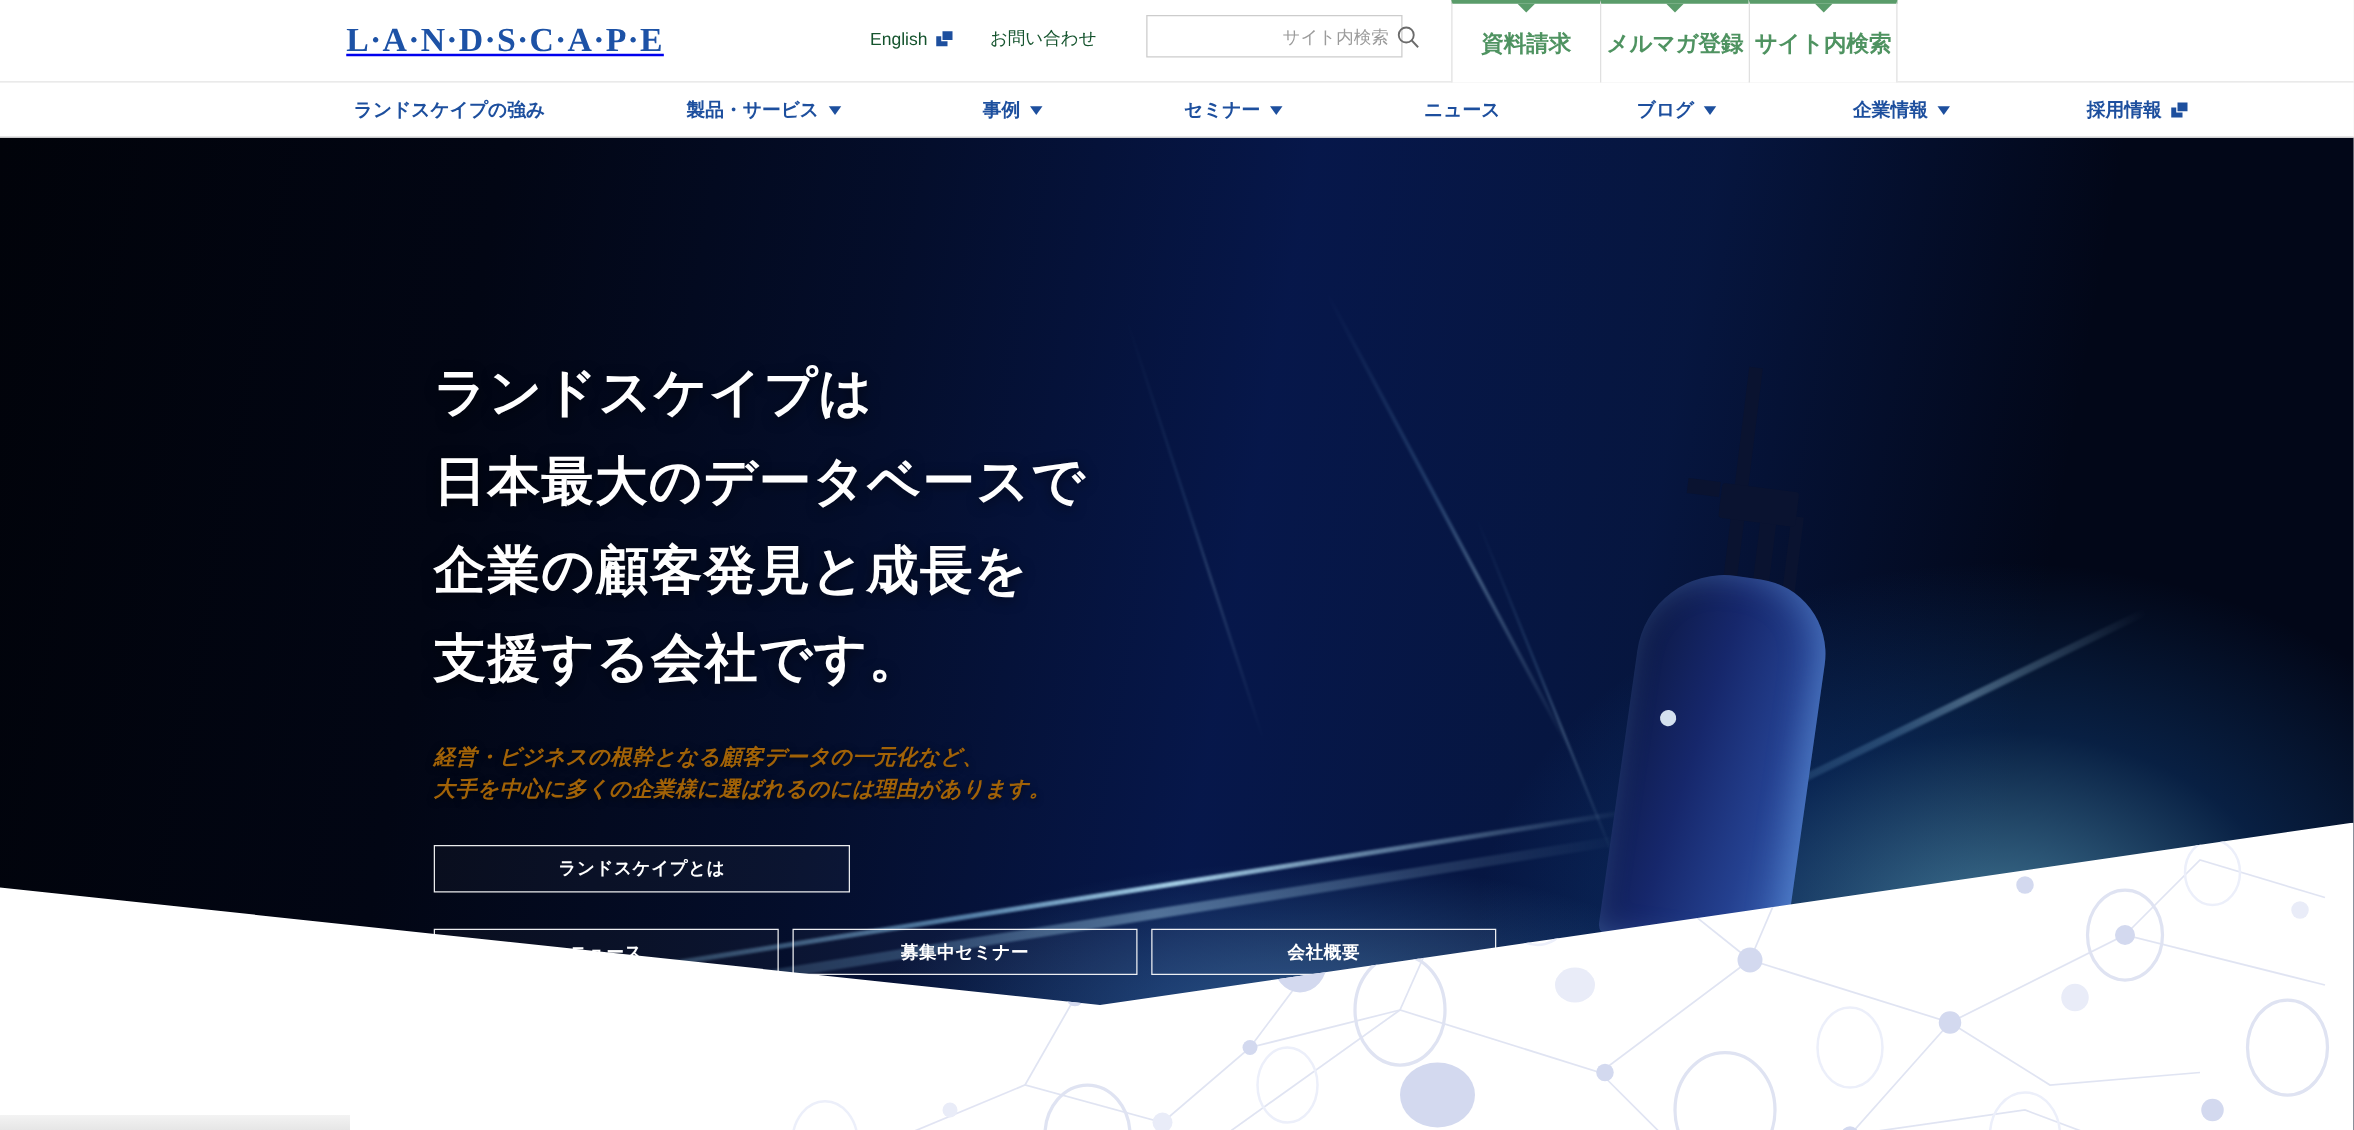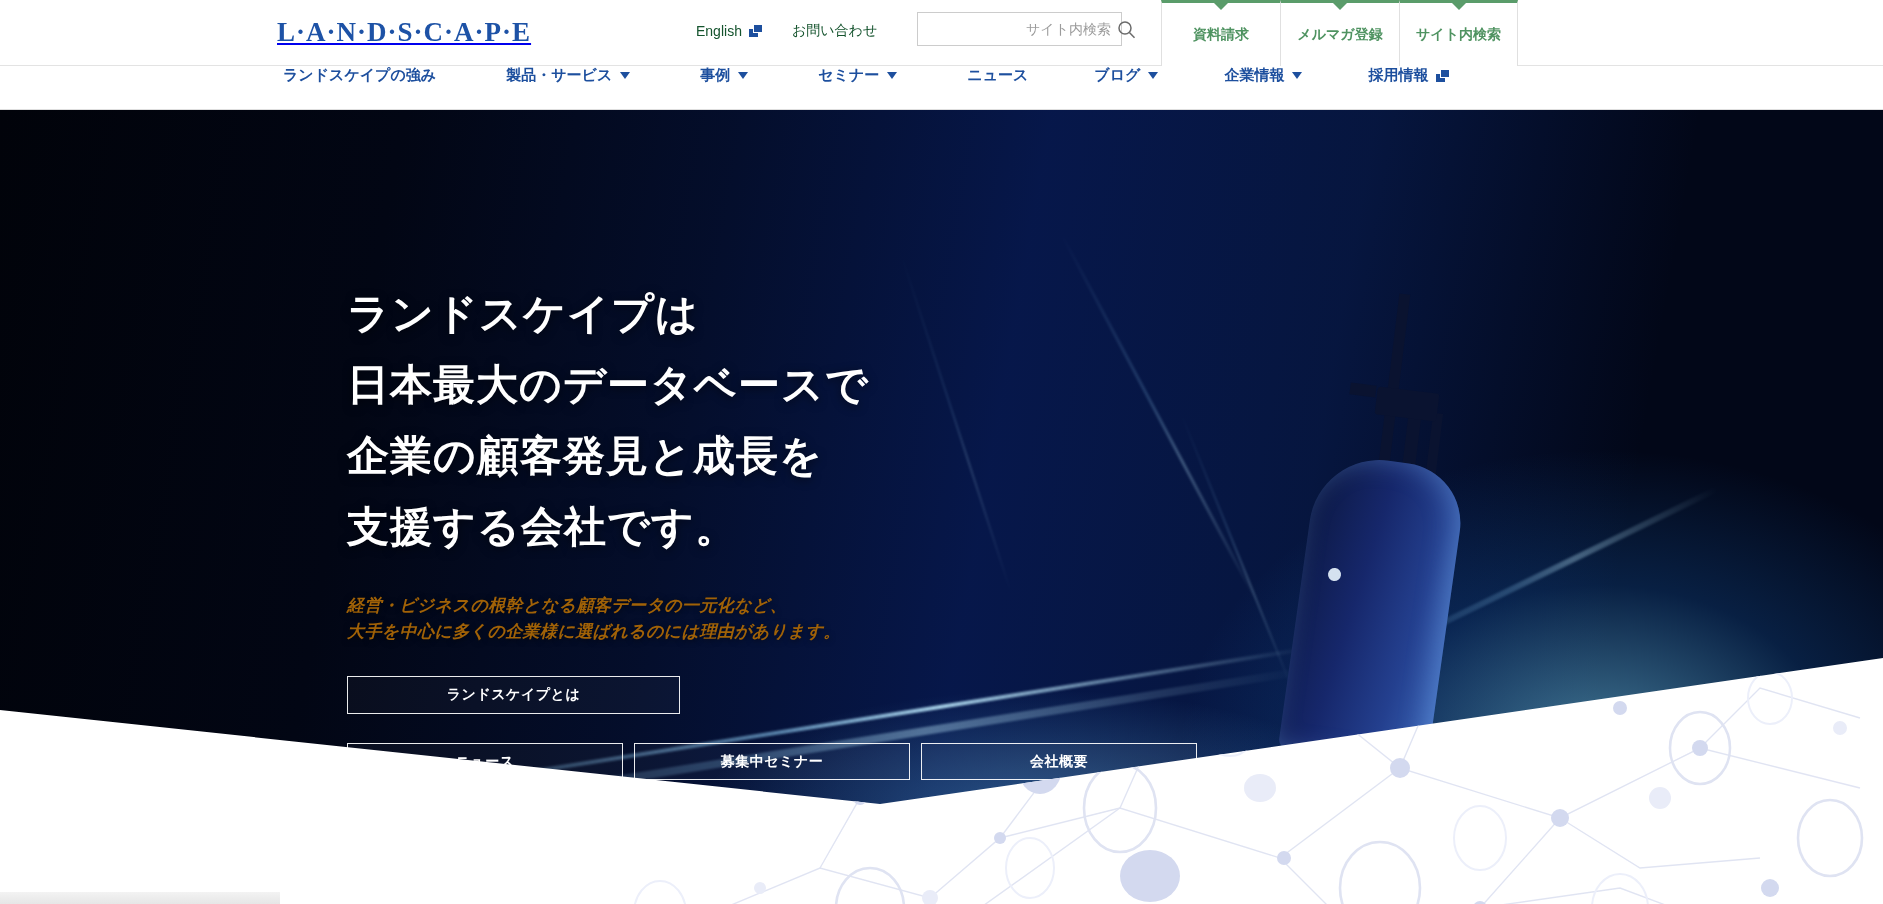--- a/index.html
+++ b/index.html
@@ -77,21 +77,21 @@
     height:66px; display:flex;
   }
   .cta-btn{
     position:relative;
     width:119px; height:66px;
     border-top:3px solid #5a9c6a;
     border-left:1px solid #e0e0e0;
     background:#ffffff;
     display:flex; align-items:center; justify-content:center;
     text-decoration:none;
-    font-size:14px; font-weight:bold; color:#4f9361;
+    font-size:18px; font-weight:bold; color:#4f9361;
     white-space:nowrap;
   }
   .cta-btn:last-child{ border-right:1px solid #e0e0e0; }
   .cta-btn .notch{
     position:absolute; top:0; left:50%; transform:translateX(-50%);
     width:0; height:0;
     border-left:7px solid transparent;
     border-right:7px solid transparent;
     border-top:7px solid #5a9c6a;
   }
@@ -99,21 +99,21 @@
   
   .nav{
     position:relative;
     width:1883px; height:44px;
     background:#ffffff;
     border-bottom:1px solid #dedede;
     z-index:19;
   }
   .nav-inner{
     position:absolute; left:283px; top:0;
-    height:44px; display:flex; align-items:flex-start;
+    height:44px; display:flex; align-items:center;gap:43px;
   }
   .nav-item{
     display:flex; align-items:center; gap:8px;
     font-size:15px; font-weight:bold; color:#1d4f9e;
     text-decoration:none; white-space:nowrap;
   }
   .caret{
     width:0; height:0;
     border-left:5px solid transparent;
     border-right:5px solid transparent;

